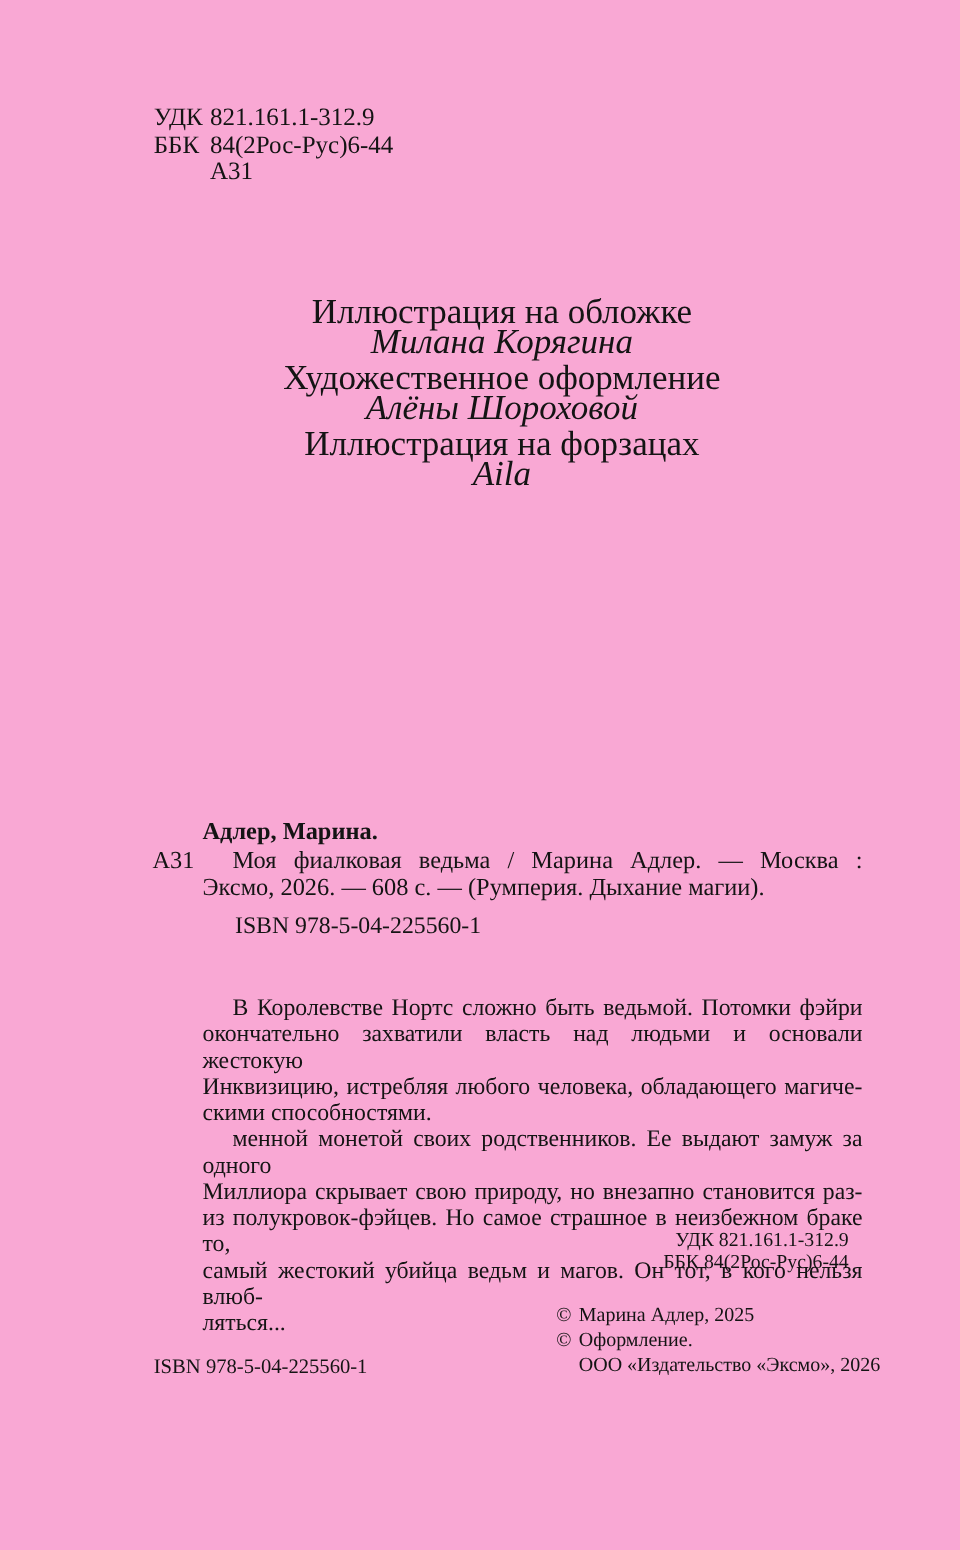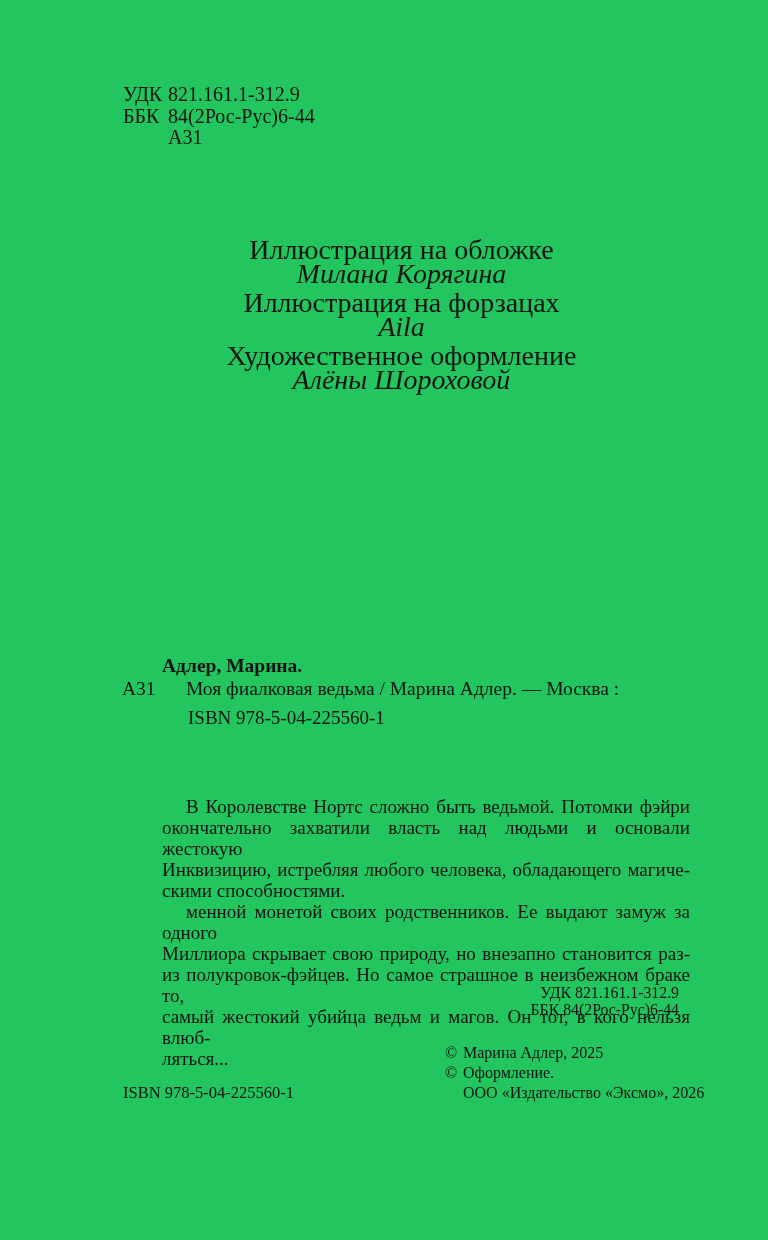--- a/index.html
+++ b/index.html
@@ -1,21 +1,21 @@
 <!DOCTYPE html>
 <html><head>
 <meta charset="utf-8">
 <style>
   * { margin: 0; padding: 0; box-sizing: border-box; }
   html, body { background: #ffffff; }
   .page {
     position: relative;
     width: 768px;
     height: 1240px;
-    background: #22c55e;
+    background: #f9a8d4;
     font-family: "Liberation Serif", serif;
     color: #141414;
     overflow: hidden;
   }
 
   
   .top-codes { position: absolute; top: 84px; left: 123px; font-size: 20px; line-height: 21.5px; }
   .code-row { display: flex; }
   .code-label { width: 45px; }
 
@@ -67,35 +67,36 @@
       <span>А31</span>
     </div>
   </div>
 
   <div class="credits">
       <div class="credit">
       <div class="credit-role">Иллюстрация на обложке</div>
       <div class="credit-name">Милана Корягина</div>
     </div>
       <div class="credit">
+      <div class="credit-role">Художественное оформление</div>
+      <div class="credit-name">Алёны Шороховой</div>
+    </div>
+      <div class="credit">
       <div class="credit-role">Иллюстрация на форзацах</div>
       <div class="credit-name">Aila</div>
-    </div>
-      <div class="credit">
-      <div class="credit-role">Художественное оформление</div>
-      <div class="credit-name">Алёны Шороховой</div>
     </div>
     </div>
 
   <div class="card">
     <div class="card-heading">Адлер, Марина.</div>
     <div class="card-body">
       <span class="card-sign">А31</span>
       <div class="jlines p">
           <div>Моя фиалковая ведьма / Марина Адлер. — Москва :</div>
+          <div>Эксмо, 2026. — 608 с. — (Румперия. Дыхание магии).</div>
         </div>
     </div>
     <div class="card-isbn">ISBN 978-5-04-225560-1</div>
   </div>
 
   <div class="annotation">
     <div class="jlines p">
         <div>В Королевстве Нортс сложно быть ведьмой. Потомки фэйри</div>
         <div>окончательно захватили власть над людьми и основали жестокую</div>
         <div>Инквизицию, истребляя любого человека, обладающего магиче-</div>

